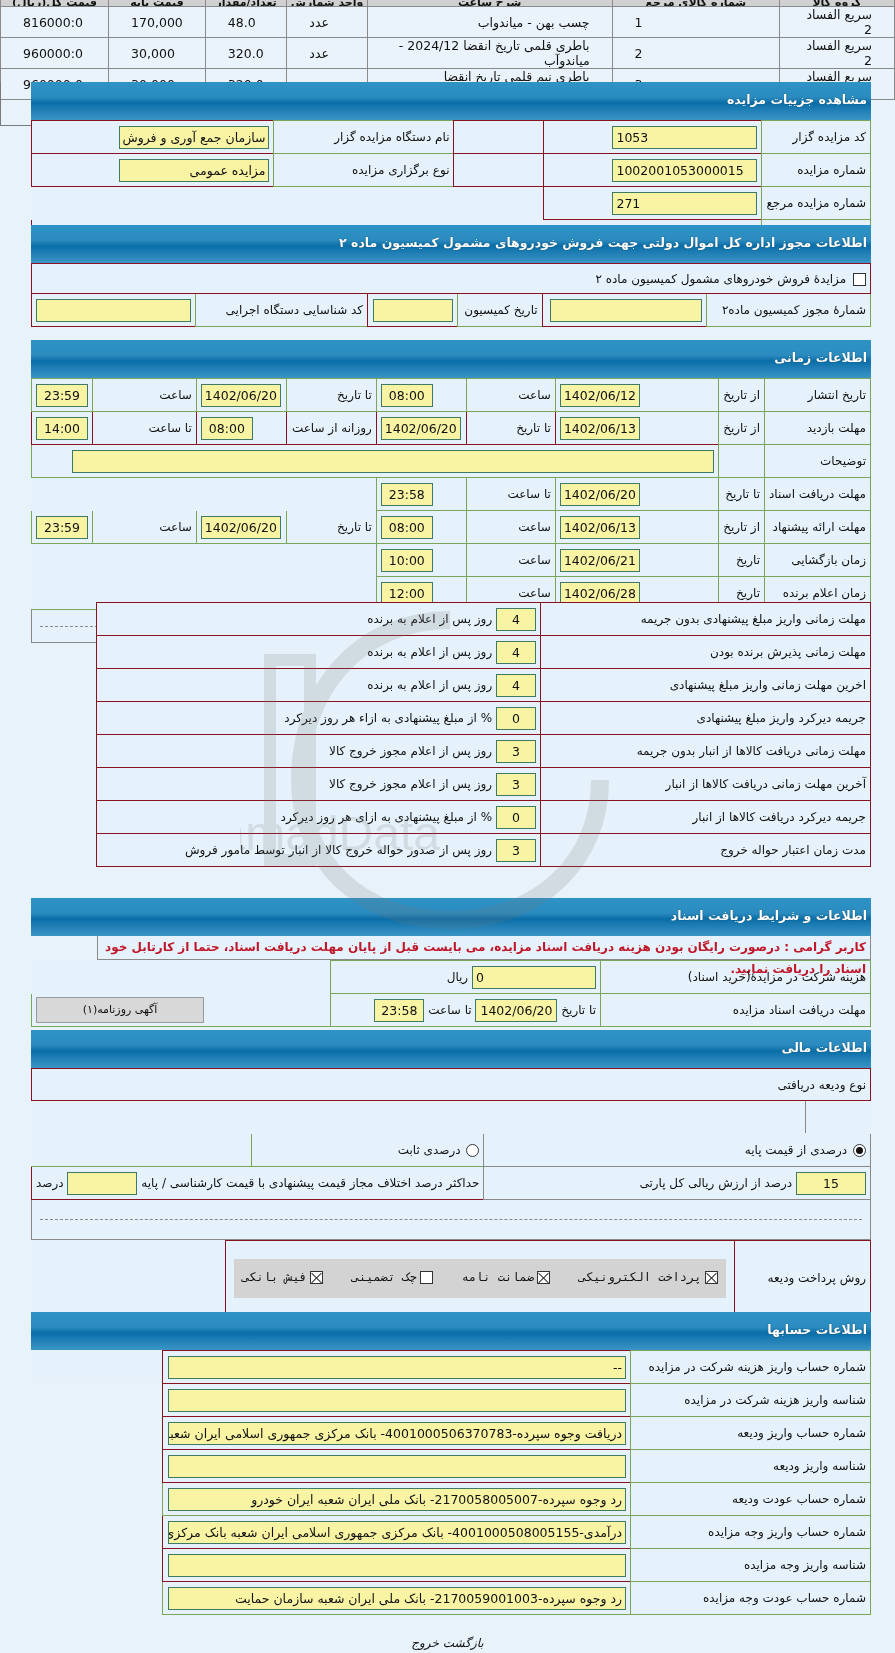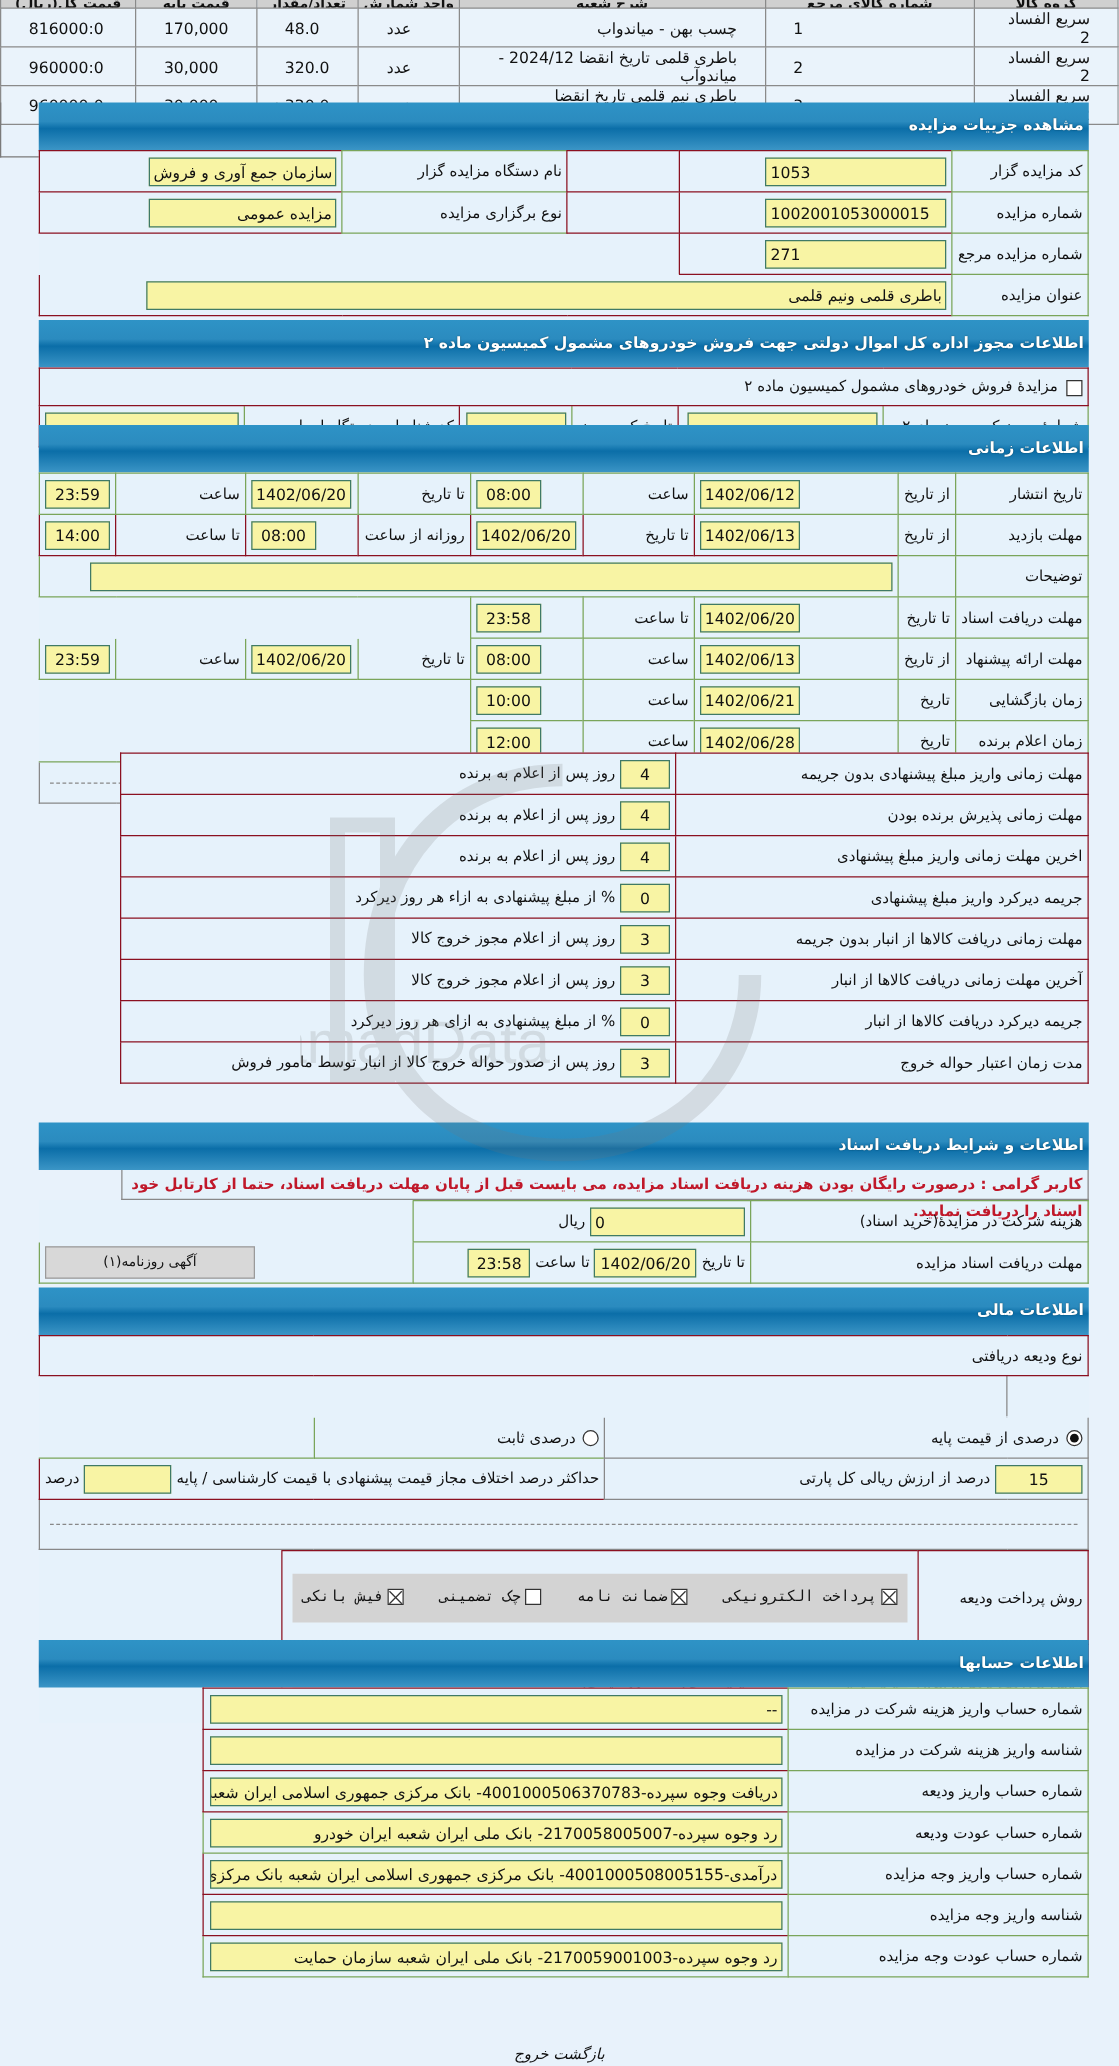--- a/index.html
+++ b/index.html
@@ -52,21 +52,21 @@
   .watermark { position: absolute; left: 240px; top: 600px; width: 420px; height: 340px; pointer-events: none; opacity: 0.18; }
 </style>
 </head>
 <body>
 
 <table class="items-table" style="top:-2px;">
   <tbody>
       <tr>
     <th style="width:137px">گروه کالا</th>
     <th style="width:237px">شماره کالای مرجع</th>
-    <th style="width:335px">شرح شعبه</th>
+    <th style="width:335px">شرح ساعت</th>
     <th style="width:90px">واحد شمارش</th>
     <th style="width:82px">تعداد/مقدار</th>
     <th style="width:70px">قیمت پایه</th>
     <th style="width:110px">قیمت کل(ریال)</th>
   </tr>
   <tr>
     <td>سریع الفساد 2</td>
     <td class="num">1</td>
     <td>چسب بهن - میاندواب</td>
     <td class="c">عدد</td>
@@ -121,21 +121,21 @@
       <td colspan="3" style="border-color:#e6f2fb;border-right-color:#8b1020"></td>
     </tr>
     <tr>
       <td>عنوان مزایده</td>
       <td colspan="4" class="red"><span class="inp r" style="width:640px">باطری قلمی ونیم قلمی</span></td>
     </tr>
   </tbody>
     </table>
 </div>
 
-<div class="panel" style="top:256px;">
+<div class="panel" style="top:225px;">
   <div class="bar">اطلاعات مجوز اداره کل اموال دولتی جهت فروش خودروهای مشمول کمیسیون ماده ۲</div>
   <table class="grid">
     <tbody>
         <tr>
       <td colspan="6" class="red" style="height:30px">
         <span class="chk"></span>
         <span>مزایدۀ فروش خودروهای مشمول کمیسیون ماده ۲</span>
       </td>
     </tr>
     <tr>
@@ -369,20 +369,24 @@
     </tr>
     <tr>
       <td>شناسه واریز هزینه شرکت در مزایده</td>
       <td class="red"><span class="inp r" style="width:458px"></span></td>
     </tr>
     <tr>
       <td>شماره حساب واریز ودیعه</td>
       <td class="red"><span class="inp r" style="width:458px">دریافت وجوه سپرده-4001000506370783- بانک مرکزی جمهوری اسلامی ایران شعبه بانک مرکزی</span></td>
     </tr>
     <tr>
+      <td>شناسه واریز ودیعه</td>
+      <td class="red"><span class="inp r" style="width:458px"></span></td>
+    </tr>
+    <tr>
       <td>شماره حساب عودت ودیعه</td>
       <td><span class="inp r" style="width:458px">رد وجوه سپرده-2170058005007- بانک ملی ایران شعبه ایران خودرو</span></td>
     </tr>
     <tr>
       <td>شماره حساب واریز وجه مزایده</td>
       <td class="red"><span class="inp r" style="width:458px">درآمدی-4001000508005155- بانک مرکزی جمهوری اسلامی ایران شعبه بانک مرکزی</span></td>
     </tr>
     <tr>
       <td>شناسه واریز وجه مزایده</td>
       <td class="red"><span class="inp r" style="width:458px"></span></td>

